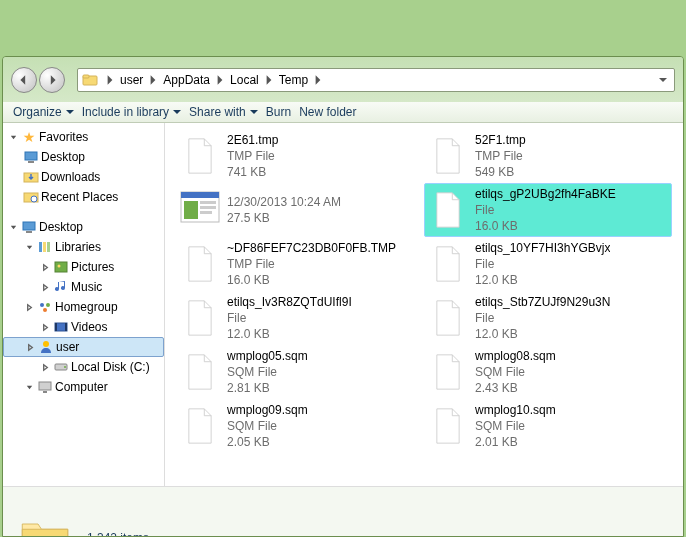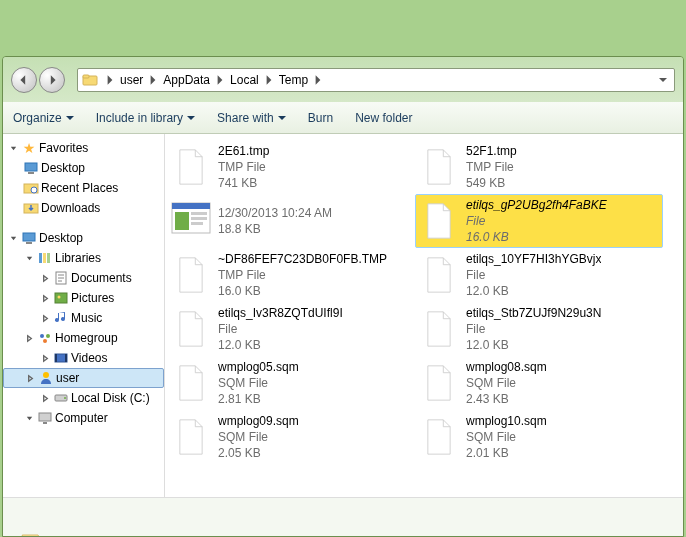--- a/index.html
+++ b/index.html
@@ -11,38 +11,38 @@
 .nav-btns { display:flex; gap:2px; }
 .nav-btn { width:26px; height:26px; border-radius:50%; background:radial-gradient(circle at 30% 30%,#fff,#c0c0c0); border:1px solid #888; display:flex; align-items:center; justify-content:center; cursor:pointer; }
 .nav-btn svg { width:12px; height:12px; fill:#555; }
 
 .addr-wrap { flex:1; margin-left:12px; height:24px; background:#fff; border:1px solid #8a9a7b; border-radius:2px; display:flex; align-items:center; padding:0 4px; }
 .addr-icon { width:16px; height:16px; margin-right:4px; }
 .crumb { display:flex; align-items:center; color:#000; padding:0 2px; cursor:pointer; }
 .crumb-sep { width:12px; height:12px; fill:#555; margin:0 2px; }
 .addr-dd { width:14px; display:flex; align-items:center; justify-content:center; cursor:pointer; }
 
-.toolbar { height:32px; background:linear-gradient(to bottom,#f8fbf6,#e8f0e2); border-bottom:1px solid #c0ccb6; display:flex; align-items:center; padding:0 10px; gap:22px; }
+.toolbar { height:21px; background:linear-gradient(to bottom,#f8fbf6,#e8f0e2); border-bottom:1px solid #c0ccb6; display:flex; align-items:center; padding:0 10px; gap:8px; }
 .tb-item { color:#1a3b5c; cursor:pointer; display:flex; align-items:center; gap:4px; }
 .tb-item.dd::after { content:""; border:4px solid transparent; border-top-color:#1a3b5c; margin-top:4px; }
 
 .body { display:flex; height:363px; background:#fff; }
 .nav { width:162px; border-right:1px solid #ddd; overflow:hidden; padding-top:4px; }
 .nav-group { margin-bottom:10px; }
 .nav-row { display:flex; align-items:center; height:20px; padding-left:4px; cursor:pointer; gap:2px; white-space:nowrap; }
 .nav-row.sel { background:#cde6f7; border:1px solid #7da2ce; border-radius:2px; }
 .nav-exp { width:12px; height:12px; display:flex; align-items:center; justify-content:center; }
 .nav-exp svg { width:9px; height:9px; fill:none; stroke:#666; stroke-width:1.5; }
 .nav-ico { width:16px; height:16px; display:flex; align-items:center; justify-content:center; flex-shrink:0; }
 .indent1 { padding-left:20px; }
 .indent2 { padding-left:36px; }
 
-.content { flex:1; overflow:auto; padding:6px 2px; display:flex; flex-wrap:wrap; align-content:flex-start; }
+.content { flex:1; overflow:auto; padding:6px 2px; display:flex; flex-wrap:wrap; align-content:flex-start;justify-content:center; }
 .file-item { width:248px; height:54px; display:flex; padding:2px; border:1px solid transparent; border-radius:2px; cursor:pointer; }
-.file-item.sel { background:#fde047; border-color:#99d1ff;font-style:italic; }
+.file-item.sel { background:#5eead4; border-color:#99d1ff; }
 .file-thumb { width:42px; height:48px; display:flex; align-items:center; justify-content:center; flex-shrink:0; }
 .file-meta { padding-left:6px; display:flex; flex-direction:column; justify-content:center; line-height:1.35; overflow:hidden; }
 .file-name { color:#000; white-space:nowrap; overflow:hidden; text-overflow:ellipsis; }
 .file-sub { color:#6d6d6d; }
 
 .status { height:102px; border-top:1px solid #ddd; background:#f4f8f1; display:flex; align-items:center; padding:8px 10px; }
 .status-thumb { width:64px; height:64px; display:flex; align-items:center; justify-content:center; }
 .status-text { margin-left:10px; color:#1a3b5c; }
 .ico-star { color:#ffb83d; font-size:14px; }
 </style>
@@ -126,33 +126,33 @@
                 <rect x="2" y="3" width="12" height="8" fill="#5b9bd5" stroke="#2e75b6"></rect>
                 <rect x="5" y="12" width="6" height="2" fill="#888"></rect>
               </svg>
             </span>
           <span>Desktop</span>
         </div>
         <div class="nav-row indent1">
           <span class="nav-ico">
               <svg viewBox="0 0 16 16">
                 <rect x="1" y="4" width="14" height="9" fill="#f7d974" stroke="#d4b35a"></rect>
+                <path d="M8 5v4m-2-1l2 2 2-2" stroke="#4472c4" stroke-width="1.5" fill="none"></path>
+              </svg>
+            </span>
+          <span>Downloads</span>
+        </div>
+        <div class="nav-row indent1">
+          <span class="nav-ico">
+              <svg viewBox="0 0 16 16">
+                <rect x="1" y="4" width="14" height="9" fill="#f7d974" stroke="#d4b35a"></rect>
                 <circle cx="11" cy="10" r="3" fill="#fff" stroke="#4472c4"></circle>
               </svg>
             </span>
           <span>Recent Places</span>
-        </div>
-        <div class="nav-row indent1">
-          <span class="nav-ico">
-              <svg viewBox="0 0 16 16">
-                <rect x="1" y="4" width="14" height="9" fill="#f7d974" stroke="#d4b35a"></rect>
-                <path d="M8 5v4m-2-1l2 2 2-2" stroke="#4472c4" stroke-width="1.5" fill="none"></path>
-              </svg>
-            </span>
-          <span>Downloads</span>
         </div>
       </div>
 
       <div class="nav-group">
         <div class="nav-row">
           <span class="nav-exp">
               <svg viewBox="0 0 10 10">
                 <path d="M2 3l3 4 3-4" fill="#555" stroke="none"></path>
               </svg>
             </span>
@@ -171,34 +171,20 @@
               </svg>
             </span>
           <span class="nav-ico">
               <svg viewBox="0 0 16 16">
                 <rect x="2" y="3" width="3" height="10" fill="#5b9bd5"></rect>
                 <rect x="6" y="3" width="3" height="10" fill="#f7d974"></rect>
                 <rect x="10" y="3" width="3" height="10" fill="#a9d08e"></rect>
               </svg>
             </span>
           <span>Libraries</span>
-        </div>
-        <div class="nav-row indent2">
-          <span class="nav-exp">
-              <svg viewBox="0 0 10 10">
-                <path d="M3 2l4 3-4 3z"></path>
-              </svg>
-            </span>
-          <span class="nav-ico">
-              <svg viewBox="0 0 16 16">
-                <rect x="3" y="2" width="10" height="12" fill="#fff" stroke="#888"></rect>
-                <path d="M5 5h6M5 8h6M5 11h4" stroke="#888"></path>
-              </svg>
-            </span>
-          <span>Documents</span>
         </div>
         <div class="nav-row indent2">
           <span class="nav-exp">
               <svg viewBox="0 0 10 10">
                 <path d="M3 2l4 3-4 3z"></path>
               </svg>
             </span>
           <span class="nav-ico">
               <svg viewBox="0 0 16 16">
                 <rect x="2" y="3" width="12" height="10" fill="#70ad47" stroke="#548235"></rect>
@@ -329,21 +315,21 @@
               <rect x="2" y="6" width="38" height="30" fill="#fff" stroke="#bbb"></rect>
               <rect x="2" y="6" width="38" height="6" fill="#4472c4"></rect>
               <rect x="5" y="15" width="14" height="18" fill="#70ad47"></rect>
               <rect x="21" y="15" width="16" height="3" fill="#ccc"></rect>
               <rect x="21" y="20" width="16" height="3" fill="#ccc"></rect>
               <rect x="21" y="25" width="12" height="3" fill="#ccc"></rect>
             </svg>
           </div>
           <div class="file-meta">
             <span class="file-sub">12/30/2013 10:24 AM</span>
-            <span class="file-sub">18.8 KB</span>
+            <span class="file-sub">27.5 KB</span>
           </div>
         </div>
         <div class="file-item sel">
           <div class="file-thumb">
             <svg viewBox="0 0 42 48" width="36" height="44">
               <path d="M8 4h18l8 8v32H8z" fill="#fff" stroke="#ccc"></path>
               <path d="M26 4v8h8" fill="none" stroke="#ccc"></path>
             </svg>
           </div>
           <div class="file-meta">

